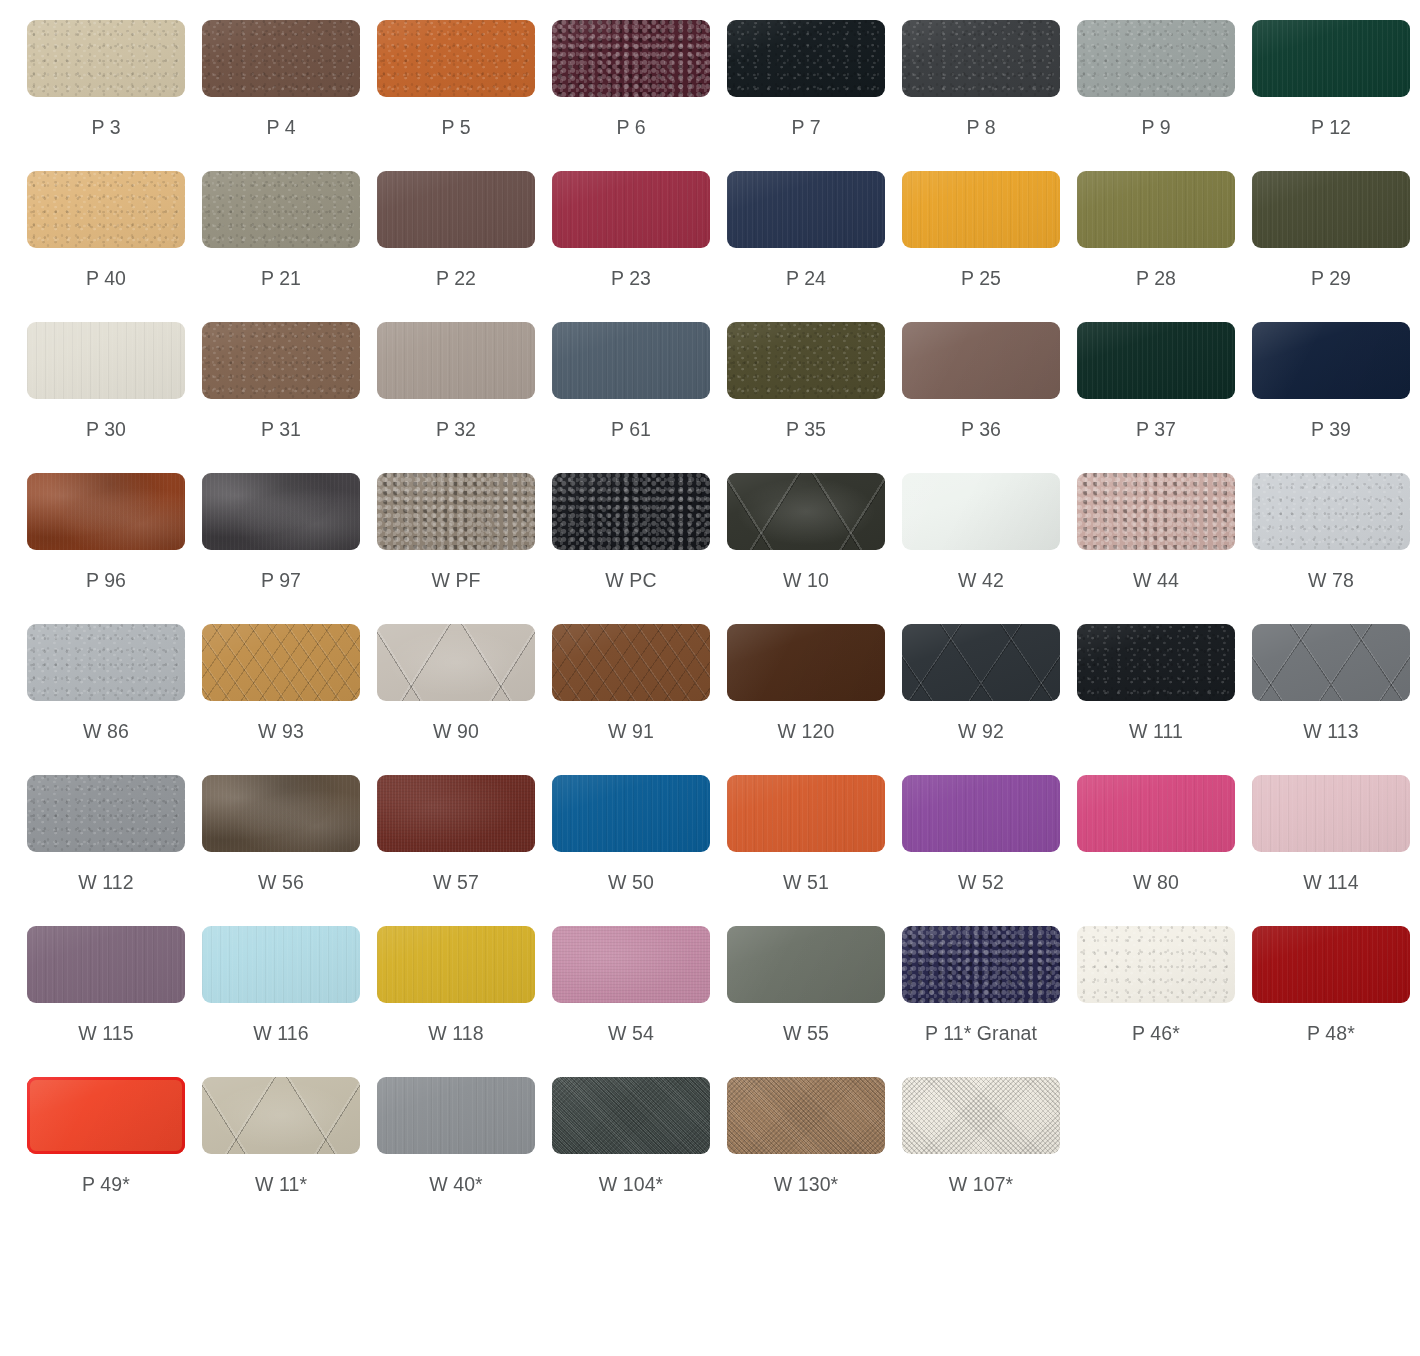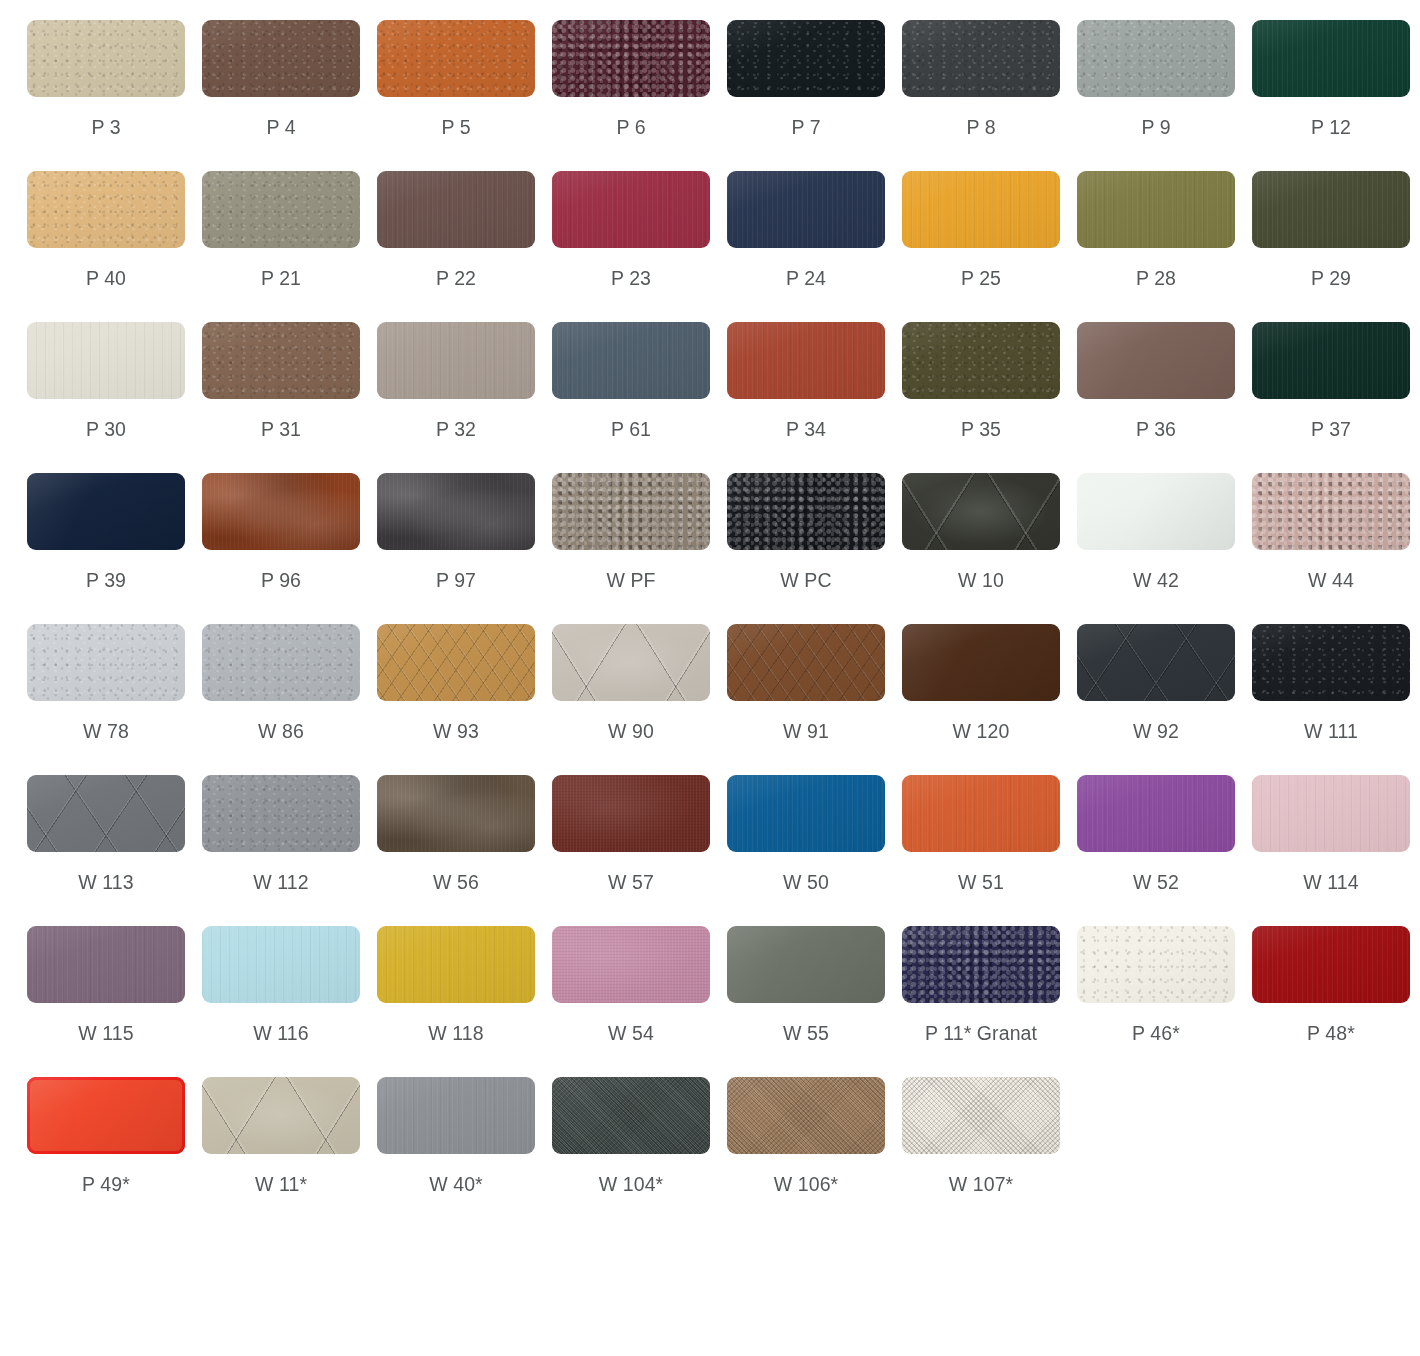--- a/index.html
+++ b/index.html
@@ -306,26 +306,20 @@
       </div>
       <div class="swatch-label">P 32</div>
     </div>
     <div class="swatch-cell">
       <div class="swatch-chip tex-smooth" style="background: rgb(78, 93, 107);">
         <span class="sheen"></span>
       </div>
       <div class="swatch-label">P 61</div>
     </div>
     <div class="swatch-cell">
-      <div class="swatch-chip tex-smooth" style="background: rgb(165, 68, 47);">
-        <span class="sheen"></span>
-      </div>
-      <div class="swatch-label">P 34</div>
-    </div>
-    <div class="swatch-cell">
       <div class="swatch-chip tex-grain" style="background: rgb(77, 74, 44);">
         <span class="sheen"></span>
       </div>
       <div class="swatch-label">P 35</div>
     </div>
     <div class="swatch-cell">
       <div class="swatch-chip tex-flat" style="background: rgb(123, 97, 88);">
         <span class="sheen"></span>
       </div>
       <div class="swatch-label">P 36</div>
@@ -468,20 +462,26 @@
       </div>
       <div class="swatch-label">W 51</div>
     </div>
     <div class="swatch-cell">
       <div class="swatch-chip tex-smooth" style="background: rgb(138, 74, 158);">
         <span class="sheen"></span>
       </div>
       <div class="swatch-label">W 52</div>
     </div>
     <div class="swatch-cell">
+      <div class="swatch-chip tex-smooth" style="background: rgb(212, 73, 127);">
+        <span class="sheen"></span>
+      </div>
+      <div class="swatch-label">W 80</div>
+    </div>
+    <div class="swatch-cell">
       <div class="swatch-chip tex-smooth" style="background: rgb(226, 192, 198);">
         <span class="sheen"></span>
       </div>
       <div class="swatch-label">W 114</div>
     </div>
     <div class="swatch-cell">
       <div class="swatch-chip tex-smooth" style="background: rgb(125, 102, 122);">
         <span class="sheen"></span>
       </div>
       <div class="swatch-label">W 115</div>
@@ -549,21 +549,21 @@
     <div class="swatch-cell">
       <div class="swatch-chip tex-mesh" style="background: rgb(62, 71, 69);">
         <span class="sheen"></span>
       </div>
       <div class="swatch-label">W 104*</div>
     </div>
     <div class="swatch-cell">
       <div class="swatch-chip tex-mesh" style="background: rgb(158, 124, 92);">
         <span class="sheen"></span>
       </div>
-      <div class="swatch-label">W 106*</div>
+      <div class="swatch-label">W 130*</div>
     </div>
     <div class="swatch-cell">
       <div class="swatch-chip tex-mesh" style="background: rgb(238, 234, 224);">
         <span class="sheen"></span>
       </div>
       <div class="swatch-label">W 107*</div>
     </div>
   </div>
 
 </body></html>

